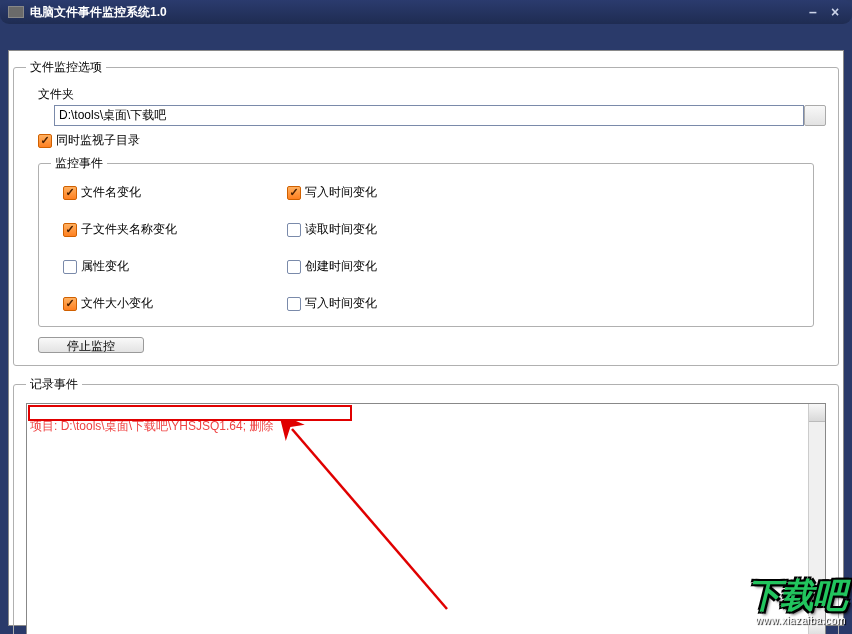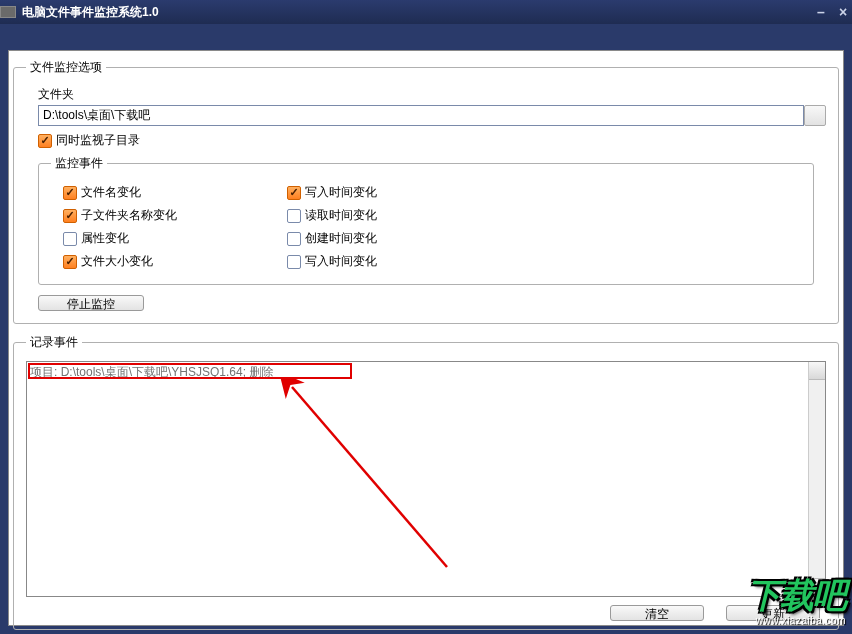--- a/index.html
+++ b/index.html
@@ -1,59 +1,59 @@
 <!DOCTYPE html>
 <html><head>
 <meta charset="utf-8">
 <style>
 * { box-sizing: border-box; margin: 0; padding: 0; }
 body { font-family: "Microsoft YaHei", "SimSun", Tahoma, sans-serif; font-size: 12px; background: #fff; width: 852px; height: 634px; overflow: hidden; position: relative; }
 
 .window { width: 852px; height: 634px; background: #2a3a6a; position: relative; }
 
-.titlebar { height: 24px; background: linear-gradient(180deg, #2b3b6e 0%, #1f2c52 100%); display: flex; align-items: center; padding: 0 0; color: #fff; font-weight: bold; }
+.titlebar { height: 24px; background: linear-gradient(180deg, #2b3b6e 0%, #1f2c52 100%); display: flex; align-items: center; padding: 0 8px; color: #fff; font-weight: bold; border-radius: 9px; }
 .titlebar-icon { width: 16px; height: 12px; background: #6a6a6a; border: 1px solid #888; margin-right: 6px; display: inline-block; }
 .titlebar-title { flex: 1; }
 .titlebar-controls { display: flex; gap: 4px; }
 .titlebar-btn { width: 18px; height: 16px; color: #cbd3e8; display: flex; align-items: center; justify-content: center; cursor: pointer; font-size: 14px; font-weight: bold; }
 
 .tabrow { height: 26px; background: #2a3a6a; display: flex; align-items: flex-end; padding-left: 8px; }
 .tab { padding: 4px 14px 3px 14px; background: #f5f5f5; border: 1px solid #8a8a8a; border-bottom: none; border-radius: 3px 3px 0 0; margin-right: 0px; cursor: pointer; position: relative; }
 .tab.active { background: #fff; z-index: 2; }
 .tab.inactive { background: #e8e8e8; color: #333; }
 
 .content { position: absolute; top: 50px; left: 8px; right: 8px; bottom: 8px; background: #fff; border: 1px solid #8a8a8a; padding: 8px 4px; }
 
 fieldset { border: 1px solid #b0b0b0; border-radius: 3px; padding: 8px 12px 12px 12px; margin-bottom: 10px; position: relative; }
 legend { padding: 0 4px; color: #000; font-size: 12px; }
 
 .row-label { margin: 2px 0 2px 12px; }
-.path-row { display: flex; align-items: center; margin: 2px 0 6px 12px; gap: 0; }
+.path-row { display: flex; align-items: center; margin: 2px 0 6px 28px; gap: 0; }
 .path-input { flex: 1; height: 21px; border: 1px solid #7a8aaa; padding: 2px 4px; font-size: 12px; background: #fff; }
 .path-btn { width: 22px; height: 21px; background: linear-gradient(180deg,#f8f8f8,#e2e2e2); border: 1px solid #aaa; border-radius: 2px; cursor: pointer; }
 
 .check-row { display: flex; align-items: center; margin: 2px 0 4px 12px; gap: 4px; }
 .chk { width: 14px; height: 14px; border: 1px solid #7a8aaa; border-radius: 2px; background: #fff; display: inline-flex; align-items: center; justify-content: center; cursor: pointer; flex-shrink: 0; }
 .chk.checked { background: linear-gradient(180deg,#ffb060,#ff8020); border-color: #d06000; }
 .chk.checked::after { content: "✓"; color: #4a2000; font-size: 11px; font-weight: bold; line-height: 1; }
 
 .events-fs { margin: 6px 12px 10px 12px; }
 .events-grid { display: flex; gap: 110px; padding: 4px 0 2px 12px; }
-.events-col { display: flex; flex-direction: column; gap: 6px; }
+.events-col { display: flex; flex-direction: column; gap: 20px; }
 .ev-item { display: flex; align-items: center; gap: 4px; }
 
 .btn { height: 16px; padding: 0 28px; background: linear-gradient(180deg,#f9f9f9,#e3e3e3); border: 1px solid #9a9a9a; border-radius: 3px; cursor: pointer; font-size: 12px; }
 .stop-btn-row { margin: 0 0 0 12px; }
 
 .log-fs { padding-bottom: 8px; }
 .log-area { position: relative; height: 236px; border: 1px solid #888; background: #fff; margin: 2px 0 0 0; overflow: hidden; }
 .log-scroll { position: absolute; right: 0; top: 0; bottom: 0; width: 17px; background: #f0f0f0; border-left: 1px solid #ccc; }
 .log-scroll::before { content:""; position:absolute; top:0; left:0; right:0; height:17px; background: linear-gradient(180deg,#f8f8f8,#d8d8d8); border-bottom:1px solid #bbb; }
 .log-scroll::after { content:""; position:absolute; bottom:0; left:0; right:0; height:17px; background: linear-gradient(180deg,#f8f8f8,#d8d8d8); border-top:1px solid #bbb; }
-.log-line { position: absolute; top: 2px; left: 3px; font-size: 12px; color: #737373; }
+.log-line { position: absolute; top: 14px; left: 3px; font-size: 12px; color: #ef4444; }
 .highlight-box { position: absolute; top: 1px; left: 1px; width: 324px; height: 16px; border: 2px solid #e00000; pointer-events: none; }
 
 .arrow-svg { position: absolute; left: 250px; top: 15px; width: 200px; height: 200px; pointer-events:none; }
 
 .bottom-btns { display: flex; justify-content: flex-end; gap: 22px; margin-top: 8px; padding-right: 6px; }
 .bottom-btns .btn { padding: 0 34px; }
 
 .watermark { position: absolute; right: 6px; bottom: 8px; font-family: "Microsoft YaHei", sans-serif; pointer-events: none; z-index: 50; }
 .wm-main { font-size: 34px; font-weight: 900; font-style: italic; color: #22c55e; text-shadow: -2px -2px 0 #000, 2px -2px 0 #000, -2px 2px 0 #000, 2px 2px 0 #000, 3px 3px 3px rgba(0,0,0,0.6); letter-spacing: -1px; }
 .wm-sub { font-size: 10px; color: #fff; text-shadow: 1px 1px 1px #000; text-align: right; margin-top: -4px; letter-spacing: 0.5px; }

